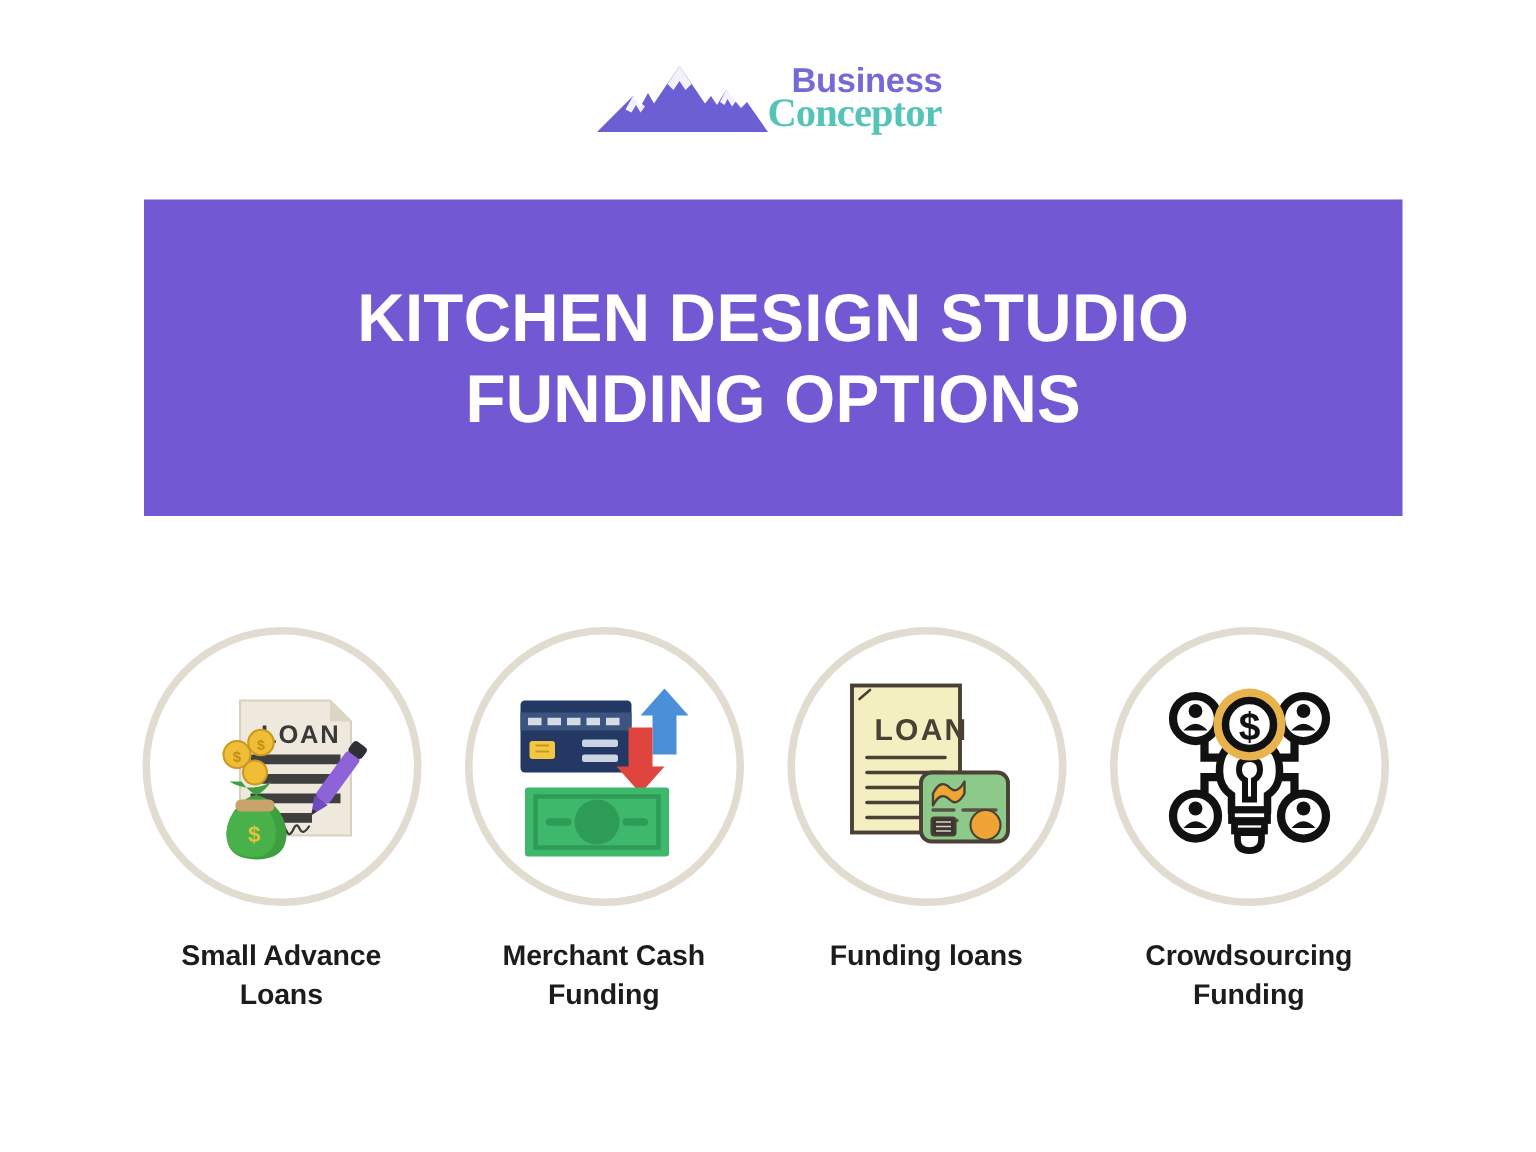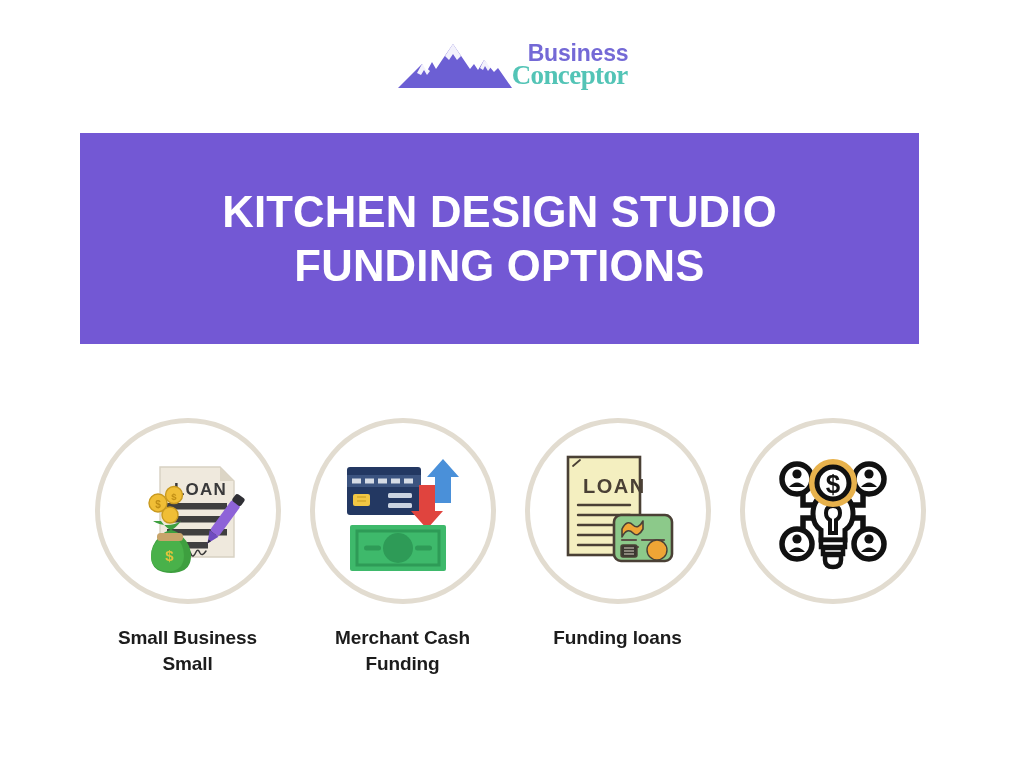--- a/index.html
+++ b/index.html
@@ -54,21 +54,21 @@
   #brand-logo .word-bottom {
     font-size: 27px;
     font-weight: bold;
     letter-spacing: -0.6px;
     font-family: Liberation Serif, serif;
   }
 
   
   #title-banner {
     position: absolute;
-    left: 80px;
+    left: 96px;
     top: 133px;
     width: 839px;
     height: 211px;
     display: flex;
     align-items: center;
     justify-content: center;
     box-sizing: border-box;
     padding: 0 26px;
   }
   #title-banner .banner-title {
@@ -179,21 +179,21 @@
           <circle cx="48" cy="70" r="8" fill="#F0BE36" stroke="#C99A1F" stroke-width="1.4"></circle>
 
           <path d="M31 76 q6 4 14 4 q8 0 14 -4 q-5 7 -10 9 q6 1 11 6 q9 9 9 20 q0 13 -12 16 q-8 2 -16 0
                    q-12 -3 -12 -16 q0 -11 9 -20 q5 -5 11 -6 q-5 -2 -10 -9 Z" fill="#3E9F3F"></path>
           <path d="M41 91 q6 -2 12 0 q9 8 9 20 q0 12 -11 15 q-7 1 -13 -1 q-9 -4 -9 -14 q0 -12 12 -20 Z" fill="#49B14A"></path>
           <rect x="35" y="88" width="26" height="8" rx="3.5" fill="#C8A46A"></rect>
           <text x="47.5" y="116" text-anchor="middle" font-family="'Liberation Sans',sans-serif" font-size="15" font-weight="bold" fill="#E0C33C">$</text>
         </svg>
       </span>
     </div>
-    <div class="option-label">Small Business Small</div>
+    <div class="option-label">Small Advance Loans</div>
   </div>
 
   <div class="option-card">
     <div class="option-circle">
       <span>
         <svg width="132" height="132" viewBox="0 0 132 132" aria-hidden="true">
 
           <g>
             <rect x="10" y="22" width="74" height="48" rx="3" fill="#233862"></rect>
             <rect x="10" y="30" width="74" height="12" fill="#3C5480"></rect>
@@ -300,15 +300,16 @@
           <rect x="52" y="93" width="24" height="7" fill="#ffffff" stroke="#111111" stroke-width="4.5"></rect>
           <rect x="54" y="101" width="20" height="6" fill="#ffffff" stroke="#111111" stroke-width="4.5"></rect>
           <path d="M56 108 h16 v5 q0 7 -8 7 q-8 0 -8 -7 Z" fill="#ffffff" stroke="#111111" stroke-width="4.5"></path>
 
           <circle cx="64" cy="36" r="24" fill="#E8B24C"></circle>
           <circle cx="64" cy="36" r="16" fill="#ffffff" stroke="#111111" stroke-width="5"></circle>
           <text x="64" y="46" text-anchor="middle" font-family="'Liberation Sans',sans-serif" font-size="26" font-weight="bold" fill="#111111">$</text>
         </svg>
       </span>
     </div>
+    <div class="option-label">Crowdsourcing Funding</div>
   </div>
 
 </div>
 
 </body></html>

